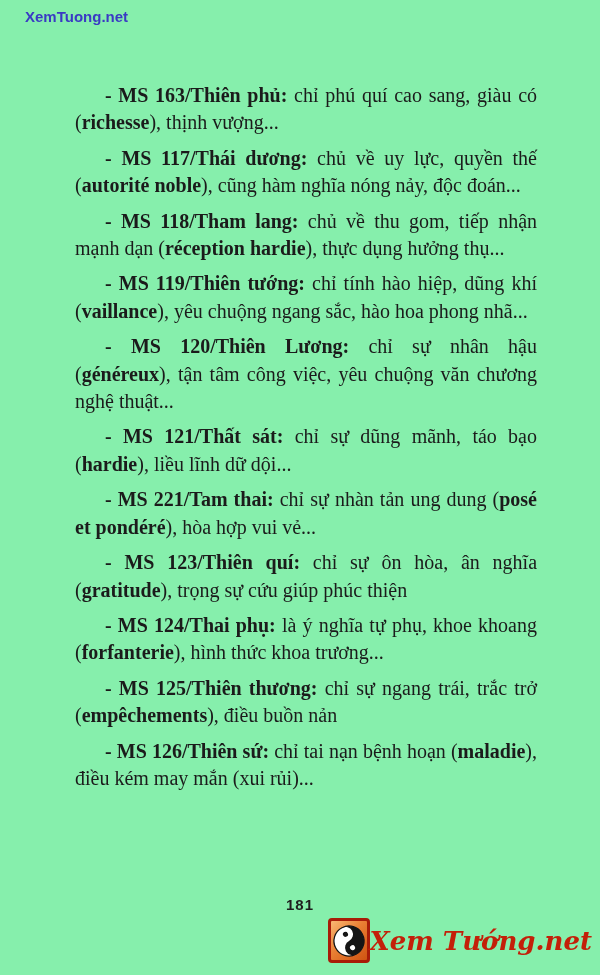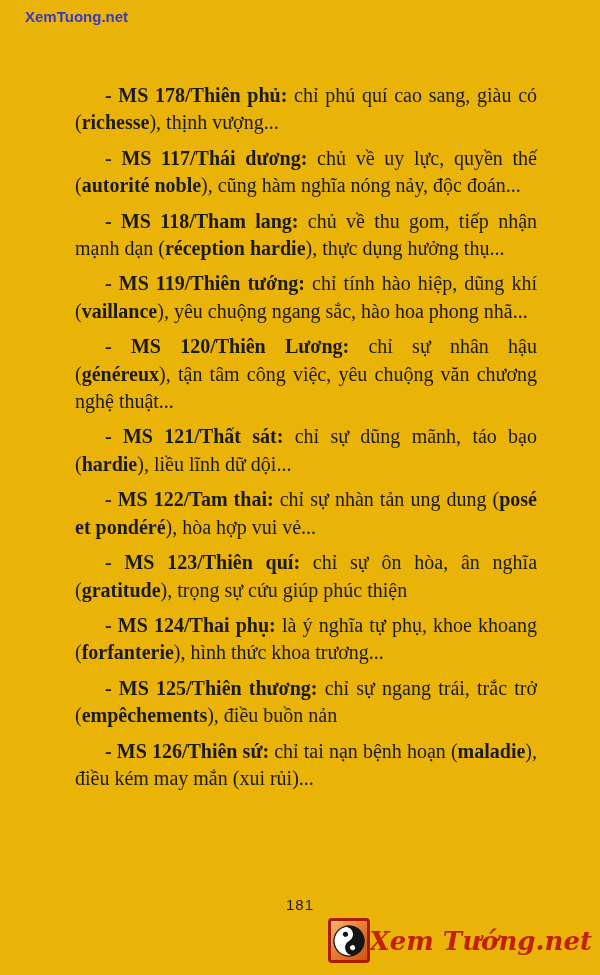--- a/index.html
+++ b/index.html
@@ -1,19 +1,19 @@
 <!DOCTYPE html>
 <html><head>
 <meta charset="utf-8">
 <style>
   html,body{margin:0;padding:0;background:#fff;}
   .page{
     position:relative;
     width:600px;height:975px;
-    background:#eab308;
+    background:#86efac;
     overflow:hidden;
     font-family:"Liberation Serif","DejaVu Serif",serif;
   }
   .header-link{
     position:absolute;top:8px;left:25px;
     font-family:"Liberation Sans","DejaVu Sans",sans-serif;
     font-weight:bold;font-size:15px;
     color:#3a3ac4;text-decoration:none;cursor:pointer;
   }
   .content{
@@ -24,21 +24,21 @@
     font-size:20px;line-height:27.4px;
     color:#1b1b1b;
     text-align:justify;
     text-indent:30px;
   }
   .para .b{font-weight:bold;}
   .page-number{
     position:absolute;top:896px;left:0;width:100%;
     text-align:center;
     font-family:"Liberation Sans","DejaVu Sans",sans-serif;
-    font-size:15px;font-weight:normal;color:#1e1e1e;letter-spacing:1px;
+    font-size:15px;font-weight:bold;color:#1e1e1e;letter-spacing:1px;
   }
   .watermark{
     position:absolute;top:918px;right:8px;
     display:flex;align-items:center;
     cursor:pointer;
   }
   .yy-badge{
     width:42px;height:45px;
     box-sizing:border-box;
     border:3px solid #a81c08;
@@ -56,27 +56,27 @@
 </style>
 </head>
 <body>
 
 <div class="page">
 
   <a class="header-link">XemTuong.net</a>
 
   <main class="content">
     <div>
-        <p class="para"><span class="b">- MS 178/Thiên phủ: </span><span>chỉ phú quí cao sang, giàu có (</span><span class="b">richesse</span><span>), thịnh vượng...</span></p>
+        <p class="para"><span class="b">- MS 163/Thiên phủ: </span><span>chỉ phú quí cao sang, giàu có (</span><span class="b">richesse</span><span>), thịnh vượng...</span></p>
         <p class="para"><span class="b">- MS 117/Thái dương: </span><span>chủ về uy lực, quyền thế (</span><span class="b">autorité noble</span><span>), cũng hàm nghĩa nóng nảy, độc đoán...</span></p>
         <p class="para"><span class="b">- MS 118/Tham lang: </span><span>chủ về thu gom, tiếp nhận mạnh dạn (</span><span class="b">réception hardie</span><span>), thực dụng hưởng thụ...</span></p>
         <p class="para"><span class="b">- MS 119/Thiên tướng: </span><span>chỉ tính hào hiệp, dũng khí (</span><span class="b">vaillance</span><span>), yêu chuộng ngang sắc, hào hoa phong nhã...</span></p>
         <p class="para"><span class="b">- MS 120/Thiên Lương: </span><span>chỉ sự nhân hậu (</span><span class="b">généreux</span><span>), tận tâm công việc, yêu chuộng văn chương nghệ thuật...</span></p>
         <p class="para"><span class="b">- MS 121/Thất sát: </span><span>chỉ sự dũng mãnh, táo bạo (</span><span class="b">hardie</span><span>), liều lĩnh dữ dội...</span></p>
-        <p class="para"><span class="b">- MS 122/Tam thai: </span><span>chỉ sự nhàn tản ung dung (</span><span class="b">posé et pondéré</span><span>), hòa hợp vui vẻ...</span></p>
+        <p class="para"><span class="b">- MS 221/Tam thai: </span><span>chỉ sự nhàn tản ung dung (</span><span class="b">posé et pondéré</span><span>), hòa hợp vui vẻ...</span></p>
         <p class="para"><span class="b">- MS 123/Thiên quí: </span><span>chỉ sự ôn hòa, ân nghĩa (</span><span class="b">gratitude</span><span>), trọng sự cứu giúp phúc thiện</span></p>
         <p class="para"><span class="b">- MS 124/Thai phụ: </span><span>là ý nghĩa tự phụ, khoe khoang (</span><span class="b">forfanterie</span><span>), hình thức khoa trương...</span></p>
         <p class="para"><span class="b">- MS 125/Thiên thương: </span><span>chỉ sự ngang trái, trắc trở (</span><span class="b">empêchements</span><span>), điều buồn nản</span></p>
         <p class="para"><span class="b">- MS 126/Thiên sứ: </span><span>chỉ tai nạn bệnh hoạn (</span><span class="b">maladie</span><span>), điều kém may mắn (xui rủi)...</span></p>
       </div>
   </main>
 
   <div class="page-number">181</div>
 
   <div class="watermark">

